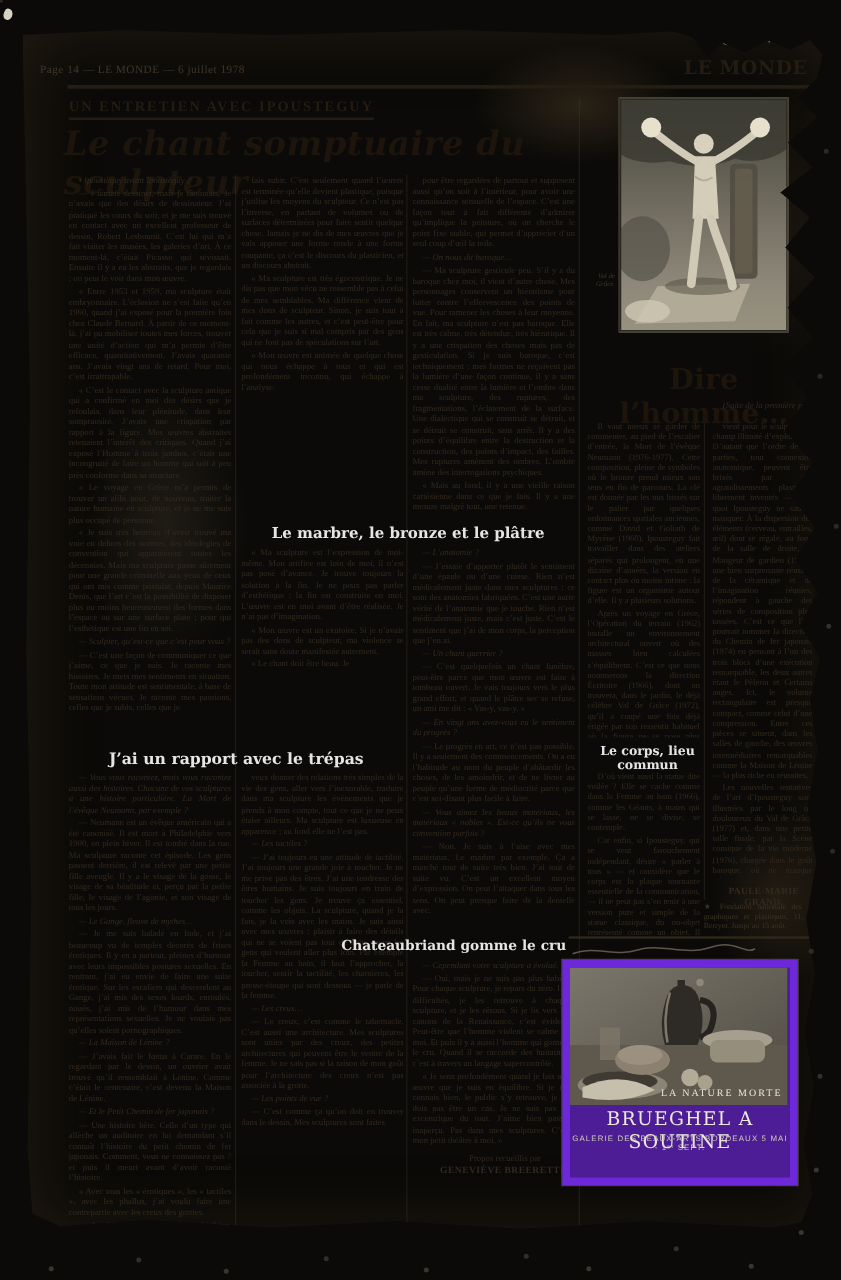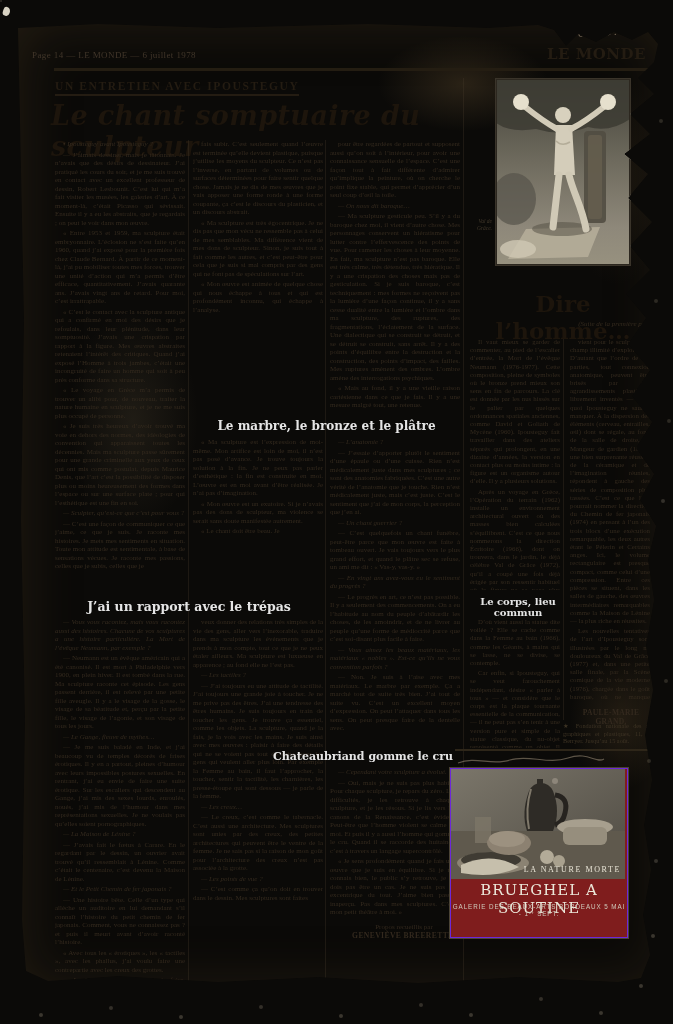--- a/index.html
+++ b/index.html
@@ -68,22 +68,22 @@
     font-style:italic;font-size:7px;color:#342a1e;}
   .byline{position:absolute;left:552px;top:688px;width:82px;text-align:center;
     font-weight:bold;font-size:7.5px;letter-spacing:.3px;}
   .footnote{position:absolute;left:545px;top:702px;width:92px;font-size:6.3px;line-height:7.5px;
     text-align:justify;color:#3d3324;}
   .hr2{position:absolute;left:437px;top:729px;width:197px;height:1.5px;background:#2e2619;}
   
   .signoff{position:absolute;left:328px;top:903px;width:116px;text-align:center;font-size:7px;}
   .signoff .l2{font-weight:bold;font-size:7.6px;letter-spacing:.4px;}
   
-  .ad{position:absolute;left:432px;top:748px;width:176px;height:168px;background:#7f1d1d;
-    border:1px solid #6d28d9;box-shadow:0 0 0 1px #4a4334;}
+  .ad{position:absolute;left:432px;top:748px;width:176px;height:168px;background:#4c1d95;
+    border:6px solid #6d28d9;box-shadow:0 0 0 1px #4a4334;}
   .ad svg{display:block;}
   .ad-label{position:absolute;right:6px;top:96px;color:#e8e4d6;font-size:8px;letter-spacing:1.6px;
     font-family:"Liberation Serif",serif;}
   .ad-title{position:absolute;left:0;top:112px;width:100%;text-align:center;color:#ece8da;
     font-family:"DejaVu Serif",serif;font-size:15px;letter-spacing:1px;}
   .ad-venue{position:absolute;left:0;top:134px;width:100%;text-align:center;color:#cfcabb;
     font-size:6.3px;letter-spacing:.9px;font-family:"Liberation Sans",sans-serif;}
   .squiggle{position:absolute;left:438px;top:735px;opacity:.65;}
   .annotation{position:absolute;left:560px;top:6px;font-family:"DejaVu Serif",serif;font-style:italic;
     font-size:10px;letter-spacing:1.5px;color:#7d6f5c;transform:rotate(-3deg);}

